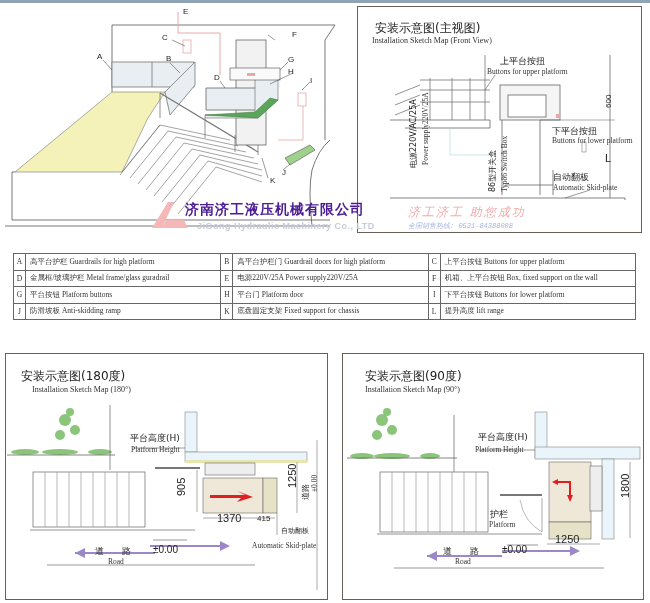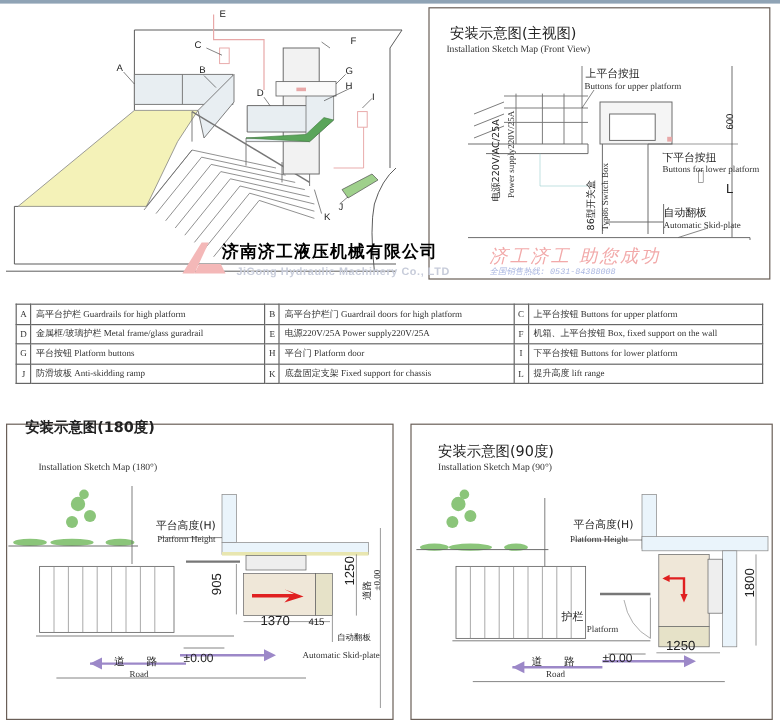--- a/index.html
+++ b/index.html
@@ -9,23 +9,23 @@
   .panel-title-cn { position: absolute; font-family: "DejaVu Sans", sans-serif; font-size: 12px; color: #222; }
   .panel-title-en { position: absolute; font-size: 8px; color: #333; font-family: "Liberation Serif", serif; }
   .lbl { position: absolute; font-family: "Liberation Sans", sans-serif; font-size: 8px; color: #222; }
   .cn { position: absolute; font-family: "DejaVu Sans", sans-serif; font-size: 9px; color: #222; }
   .en { position: absolute; font-family: "Liberation Serif", serif; font-size: 7.5px; color: #333; }
   .dim { position: absolute; font-family: "Liberation Sans", sans-serif; font-size: 11px; color: #222; }
   table.legend { position: absolute; left: 13px; top: 253px; width: 623px; border-collapse: collapse; font-family: "Liberation Serif", serif; font-size: 7.5px; color: #333; }
   table.legend td { border: 1px solid #666; height: 16.5px; padding: 0 4px; white-space: nowrap; }
   table.legend td.k { width: 12px; text-align: center; padding: 0; }
   table.legend td.v { width: 195px; }
-  .watermark-cn { position: absolute; left: 185px; top: 201px; font-family: "DejaVu Sans", sans-serif; font-weight: bold; font-size: 14px; color: #000000; letter-spacing: 1px; }
+  .watermark-cn { position: absolute; left: 185px; top: 201px; font-family: "DejaVu Sans", sans-serif; font-weight: bold; font-size: 14px; color: #4c1d95; letter-spacing: 1px; }
   .watermark-en { position: absolute; left: 197px; top: 221px; font-family: "Liberation Sans", sans-serif; font-weight: bold; font-size: 9px; color: #c7ccda; letter-spacing: 0.5px; }
-  .slogan { position: absolute; left: 408px; top: 204px; font-family: "DejaVu Serif", serif; font-style: italic; font-size: 15px; color: #f2a9a9; letter-spacing: 2px; }
+  .slogan { position: absolute; left: 408px; top: 204px; font-family: "DejaVu Serif", serif; font-style: italic; font-size: 12px; color: #f2a9a9; letter-spacing: 2px; }
   .hotline { position: absolute; left: 408px; top: 221px; font-family: Liberation Mono, monospace; font-style: italic; font-size: 7px; color: #a8b5e0; }
   svg { position: absolute; }
 </style>
 </head>
 <body>
 
 <div class="topbar"></div>
 
 <div>
 <svg width="350" height="240" style="left:0;top:0;">
@@ -134,21 +134,21 @@
   <rect x="192" y="92" width="4" height="10" fill="none" stroke="#666" stroke-width="0.5"></rect>
   <line x1="175" y1="148" x2="200" y2="140" stroke="#333" stroke-width="0.5"></line>
 
   <line x1="220" y1="5" x2="220" y2="148" stroke="#555" stroke-width="0.7"></line>
   <line x1="150" y1="70" x2="225" y2="70" stroke="#555" stroke-width="0.5"></line>
 
   <polyline points="0,148 235,148 235,160 10,160" fill="none" stroke="#666" stroke-width="0.8"></polyline>
 
   <polyline points="60,78 60,105 100,105" fill="none" stroke="#9cc" stroke-width="0.5"></polyline>
 </svg>
-<span class="cn" style="left:488px;top:55px;">上平台按扭</span>
+<span class="cn" style="left:500px;top:55px;">上平台按扭</span>
 <span class="en" style="left:487px;top:67px;">Buttons for upper platform</span>
 <span class="cn" style="left:552px;top:125px;">下平台按扭</span>
 <span class="en" style="left:552px;top:136px;">Buttons for lower platform</span>
 <span class="cn" style="left:553px;top:171px;">自动翻板</span>
 <span class="en" style="left:553px;top:183px;">Automatic Skid-plate</span>
 <span class="cn" style="left:408px;top:168px;transform:rotate(-90deg);transform-origin:left top;font-size:8px;">电源220V/AC/25A</span>
 <span class="en" style="left:421px;top:165px;transform:rotate(-90deg);transform-origin:left top;">Power supply220V/25A</span>
 <span class="cn" style="left:487px;top:192px;transform:rotate(-90deg);transform-origin:left top;font-size:8px;">86型开关盒</span>
 <span class="en" style="left:500px;top:192px;transform:rotate(-90deg);transform-origin:left top;">Typ86 Switch Box</span>
 <span class="lbl" style="left:604px;top:108px;transform:rotate(-90deg);transform-origin:left top;">600</span>
@@ -194,21 +194,21 @@
       <td class="v"><span>防滑坡板</span> <span>Anti-skidding ramp</span></td>
       <td class="k">K</td>
       <td class="v"><span>底盘固定支架</span> <span>Fixed support for chassis</span></td>
       <td class="k">L</td>
       <td class="v"><span>提升高度</span> <span>lift range</span></td>
     </tr>
   </tbody>
 </table>
 
 <div class="panel" style="left:5px;top:353px;width:323px;height:247px;"></div>
-<span class="panel-title-cn" style="left:21px;top:348px;font-weight:bold;">安装示意图(180度)</span>
+<span class="panel-title-cn" style="left:21px;top:368px;">安装示意图(180度)</span>
 <span class="panel-title-en" style="left:32px;top:385px;">Installation Sketch Map (180°)</span>
 <svg width="323" height="200" style="left:5px;top:400px;">
 
   <g fill="#8bc57a">
     <circle cx="60" cy="20" r="6"></circle>
       <circle cx="70" cy="30" r="5"></circle>
       <circle cx="55" cy="35" r="5"></circle>
       <circle cx="65" cy="12" r="4"></circle>
     <ellipse cx="20" cy="52" rx="14" ry="3"></ellipse>
       <ellipse cx="55" cy="52" rx="18" ry="3"></ellipse>
@@ -319,19 +319,19 @@
   <polygon points="85,155 160,155 160,157 85,157" fill="#9c88c8"></polygon>
   <polygon points="85,156 95,151 95,161" fill="#9c88c8"></polygon>
   <polygon points="160,150 228,150 228,152 160,152" fill="#9c88c8"></polygon>
   <polygon points="238,151 228,146 228,156" fill="#9c88c8"></polygon>
   <line x1="52" y1="168" x2="262" y2="168" stroke="#555" stroke-width="0.6"></line>
   <line x1="165" y1="145" x2="196" y2="145" stroke="#555" stroke-width="0.6"></line>
   <line x1="135" y1="50" x2="193" y2="50" stroke="#555" stroke-width="0.6"></line>
 </svg>
 <span class="cn" style="left:478px;top:431px;">平台高度(H)</span>
 <span class="en" style="left:475px;top:445px;">Platform Height</span>
-<span class="cn" style="left:468px;top:508px;">护栏</span>
+<span class="cn" style="left:490px;top:508px;">护栏</span>
 <span class="en" style="left:489px;top:520px;">Platform</span>
 <span class="dim" style="left:555px;top:533px;">1250</span>
 <span class="dim" style="left:619px;top:498px;transform:rotate(-90deg);transform-origin:left top;">1800</span>
 <span class="cn" style="left:443px;top:545px;">道　　路</span>
 <span class="en" style="left:455px;top:557px;">Road</span>
 <span class="dim" style="left:502px;top:544px;font-size:10px;">±0.00</span>
 
 </body></html>

